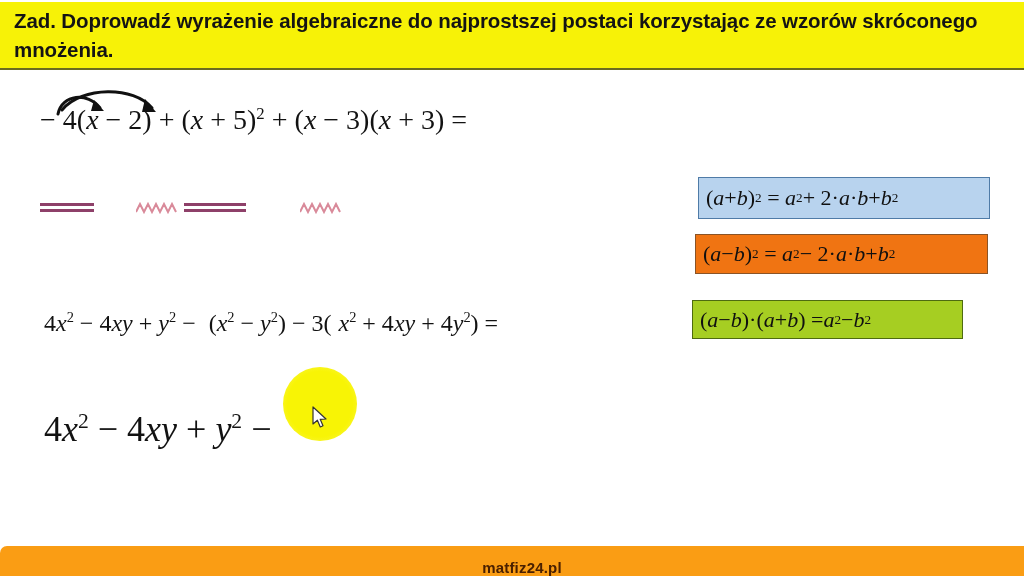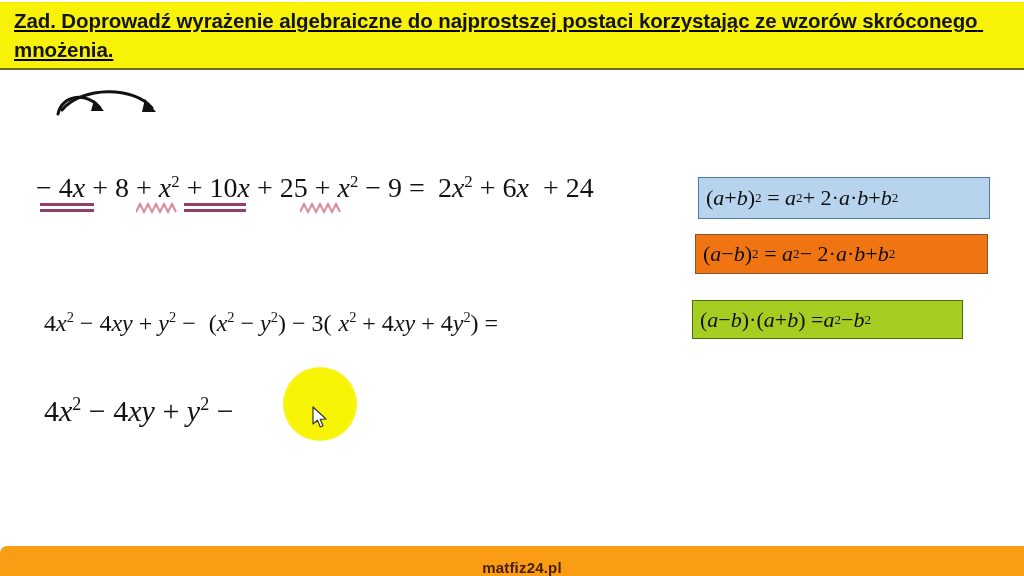--- a/index.html
+++ b/index.html
@@ -19,21 +19,20 @@
   .header-banner {
     position: absolute;
     left: 0;
     top: 2px;
     width: 1024px;
     height: 68px;
     background: #f7f207;
     border-bottom: 2px solid #6b6b20;
     box-sizing: border-box;
     padding: 4px 14px 0 14px;
-    text-decoration: underline;
   }
   .header-title {
     font-family: "Liberation Sans", sans-serif;
     font-weight: bold;
     font-size: 20.5px;
     line-height: 29px;
     color: #141414;
     letter-spacing: -0.1px;
     white-space: pre-wrap;
   }
@@ -64,21 +63,21 @@
     line-height: 0;
   }
   .math-line sup.num {
     font-style: normal;
   }
 
   #line1 { left: 40px;  top: 32px; font-size: 28px; }
   #line2 { left: 36px;  top: 100px; font-size: 28px; }
   #line3 { left: 42px;  top: 168px; font-size: 27px; }
   #line4 { left: 44px;  top: 238px; font-size: 24px; }
-  #line5 { left: 44px;  top: 322px; font-size: 30px; }
+  #line5 { left: 44px;  top: 336px; font-size: 36px; }
 
   .sp  { display: inline-block; width: 7px; }
   .sp2 { display: inline-block; width: 13px; }
 
   
   .arrows-svg {
     position: absolute;
     left: 48px;
     top: 16px;
     width: 140px;
@@ -193,24 +192,24 @@
 
 <div class="worksheet">
 
   <svg class="arrows-svg" viewBox="0 0 140 34">
     <path d="M 10 26 C 14 6, 40 4, 52 20" stroke="#111" stroke-width="3" fill="none" stroke-linecap="round"></path>
     <path d="M 46 12 L 56 23 L 43 23 Z" fill="#111"></path>
     <path d="M 14 22 C 34 -2, 86 -2, 104 20" stroke="#111" stroke-width="3" fill="none" stroke-linecap="round"></path>
     <path d="M 97 11 L 108 24 L 94 24 Z" fill="#111"></path>
   </svg>
 
-
-  <div class="math-line" id="line2">
-    − 4<span class="var">x</span> + 8 + <span class="var">x</span><sup class="num">2</sup> + 10<span class="var">x</span> + 25 + <span class="var">x</span><sup class="num">2</sup> − 9 =<span class="sp2"></span>2<span class="var">x</span><sup class="num">2</sup> + 6<span class="var">x</span><span class="sp"></span> + 24
-  </div>
+  <div class="math-line" id="line1">
+    − 4(<span class="var">x</span> − 2) + (<span class="var">x</span> + 5)<sup class="num">2</sup> + (<span class="var">x</span> − 3)(<span class="var">x</span> + 3) =
+  </div>
+
 
   <div class="mark-double" id="mark-d1"></div>
   <div class="mark-double" id="mark-d2"></div>
 
   <svg class="mark-zig" id="mark-z1" viewBox="0 0 42 12" preserveAspectRatio="none">
     <polyline points="0,10 4,2 8,10 12,2 16,10 20,2 24,10 28,2 32,10 36,2 40,10" fill="none" stroke="#d98a9a" stroke-width="2"></polyline>
   </svg>
   <svg class="mark-zig" id="mark-z2" viewBox="0 0 42 12" preserveAspectRatio="none">
     <polyline points="0,10 4,2 8,10 12,2 16,10 20,2 24,10 28,2 32,10 36,2 40,10" fill="none" stroke="#d98a9a" stroke-width="2"></polyline>
   </svg>

